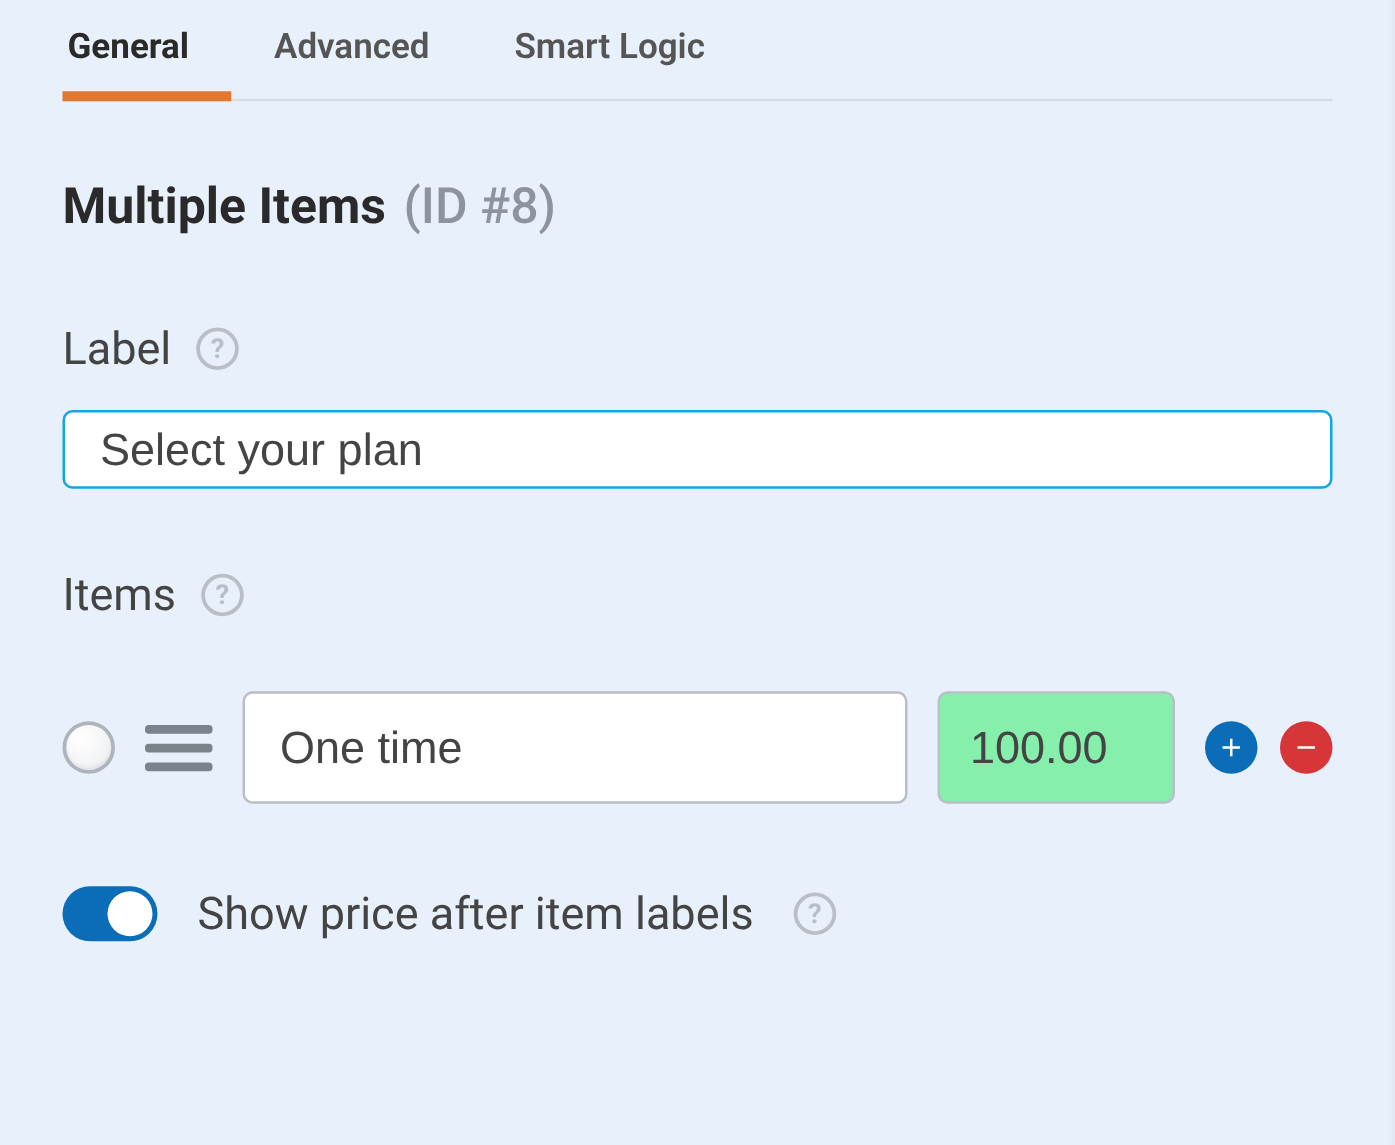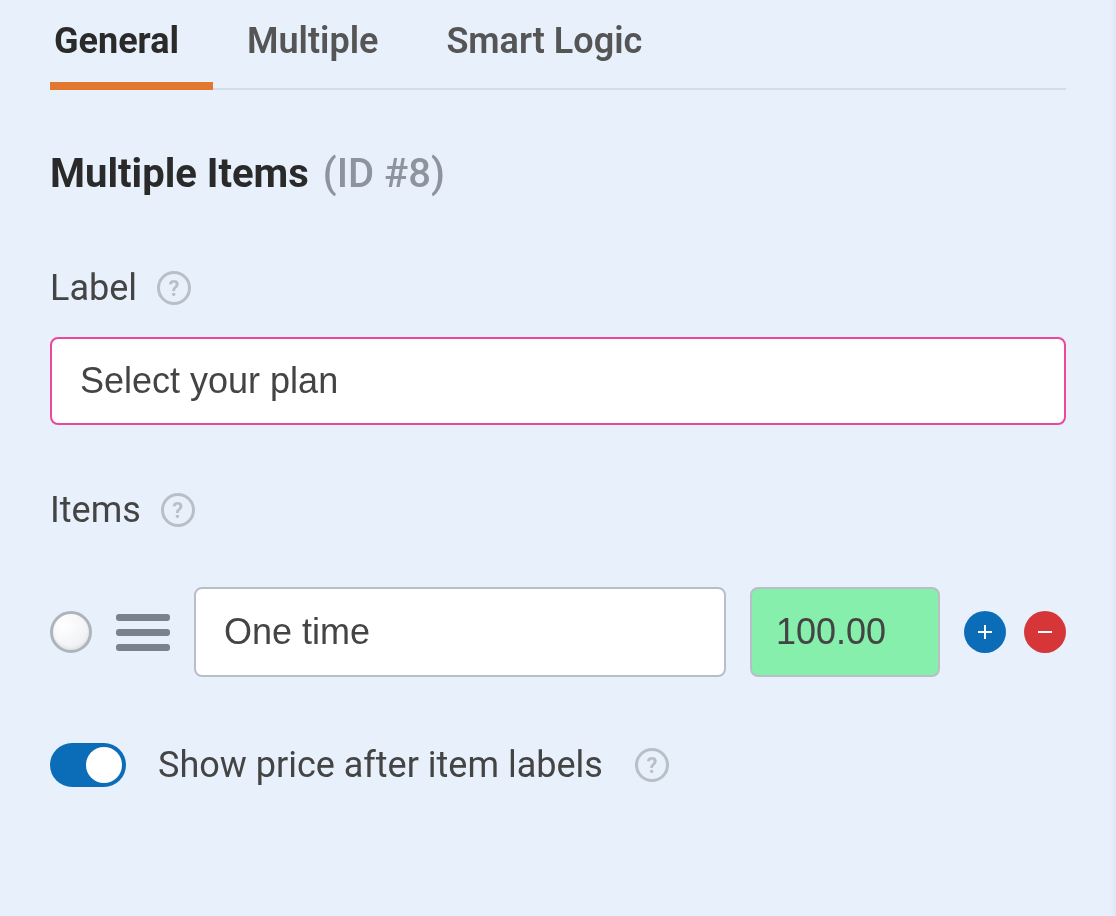--- a/index.html
+++ b/index.html
@@ -17,21 +17,21 @@
     .container {
       padding: 0 50px;
     }
     .tabs {
       display: flex;
       gap: 60px;
       border-bottom: 2px solid #d4dce6;
       padding-top: 10px;
     }
     .tab {
-      font-size: 36px;
+      font-size: 28px;
       font-weight: 600;
       color: #555;
       padding: 10px 4px 26px 4px;
       cursor: pointer;
       position: relative;
     }
     .tab.active {
       color: #2a2a2a;
       font-weight: 700;
     }
@@ -78,25 +78,25 @@
       display: inline-flex;
       align-items: center;
       justify-content: center;
       color: #b8bfc6;
       font-size: 22px;
       font-weight: 700;
       cursor: pointer;
     }
     .text-input {
       width: 100%;
-      height: 88px;
+      height: 63px;
       padding: 0 28px;
       font-size: 36px;
       color: #444;
-      border: 2px solid #ec4899;
+      border: 2px solid #0ea5e9;
       border-radius: 8px;
       background: #fff;
       outline: none;
     }
     .items-section {
       margin-top: 64px;
     }
     .item-row {
       display: flex;
       align-items: center;
@@ -210,21 +210,21 @@
       height: 916px;
       background: linear-gradient(to right, rgba(0,0,0,0) 0%, rgba(0,0,0,0.04) 100%);
     }
   </style>
 </head>
 <body>
 
 <div class="container">
   <div class="tabs">
     <div class="tab active">General</div>
-    <div class="tab">Multiple</div>
+    <div class="tab">Advanced</div>
     <div class="tab">Smart Logic</div>
   </div>
 
   <div class="section-title">
     <span>Multiple Items</span>
     <span class="section-id">(ID #8)</span>
   </div>
 
   <div class="field-group">
     <div class="field-label-row">

